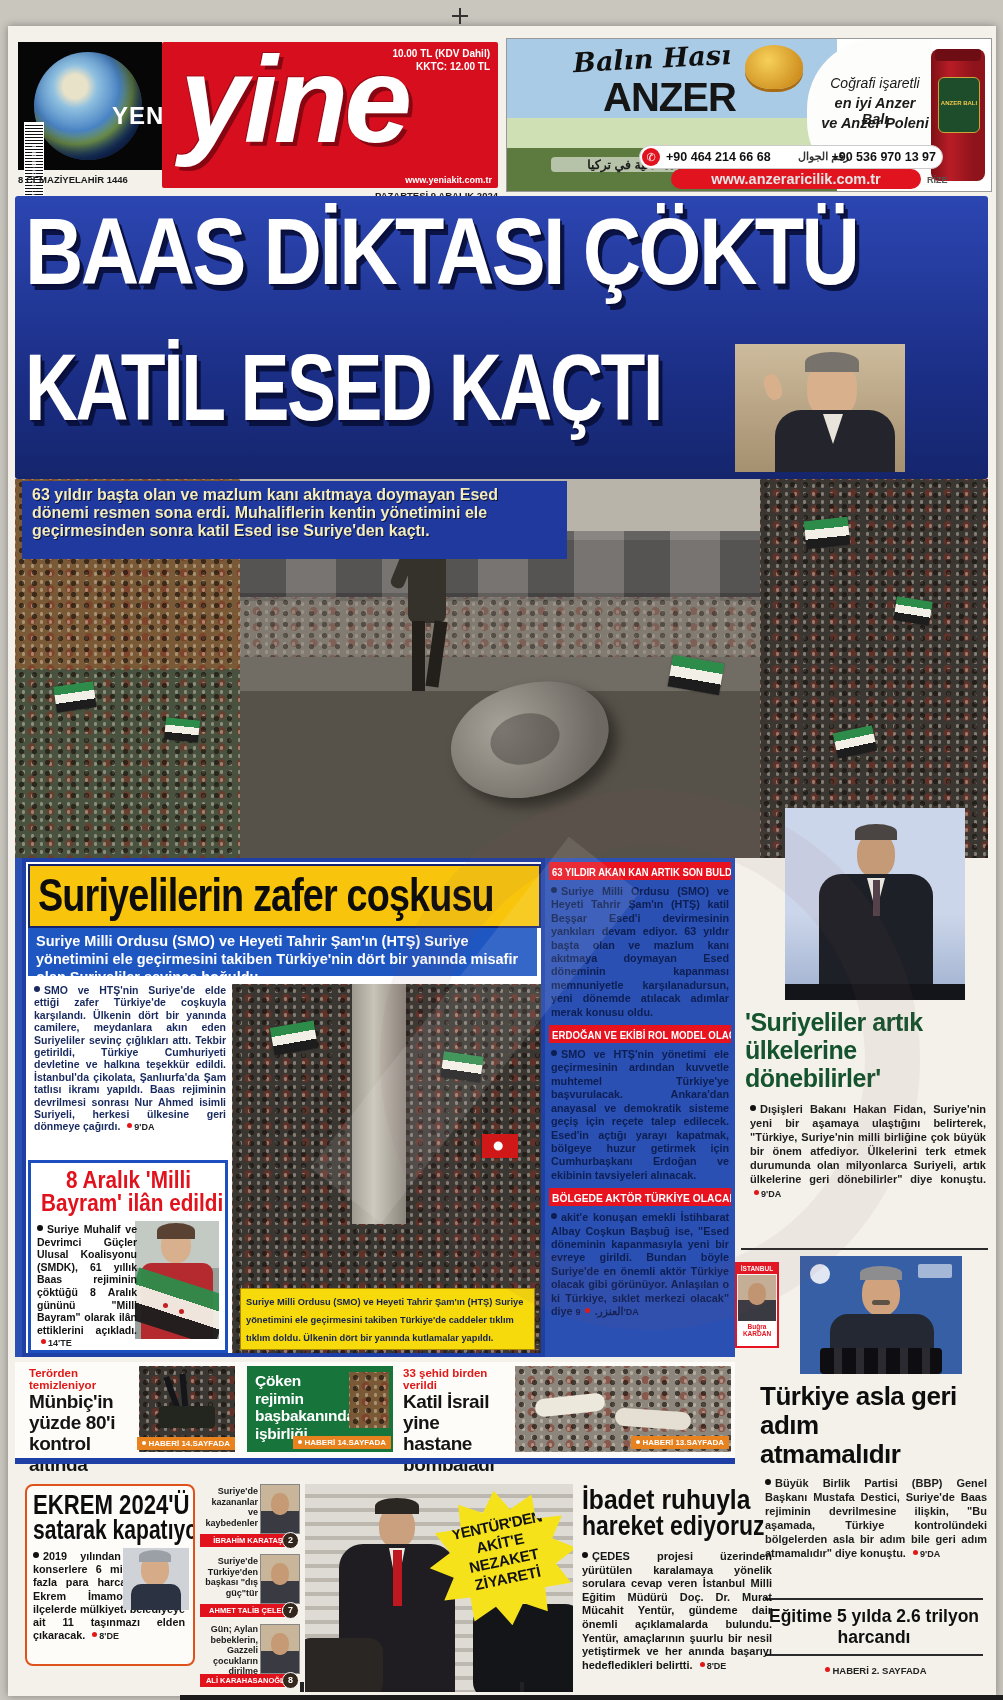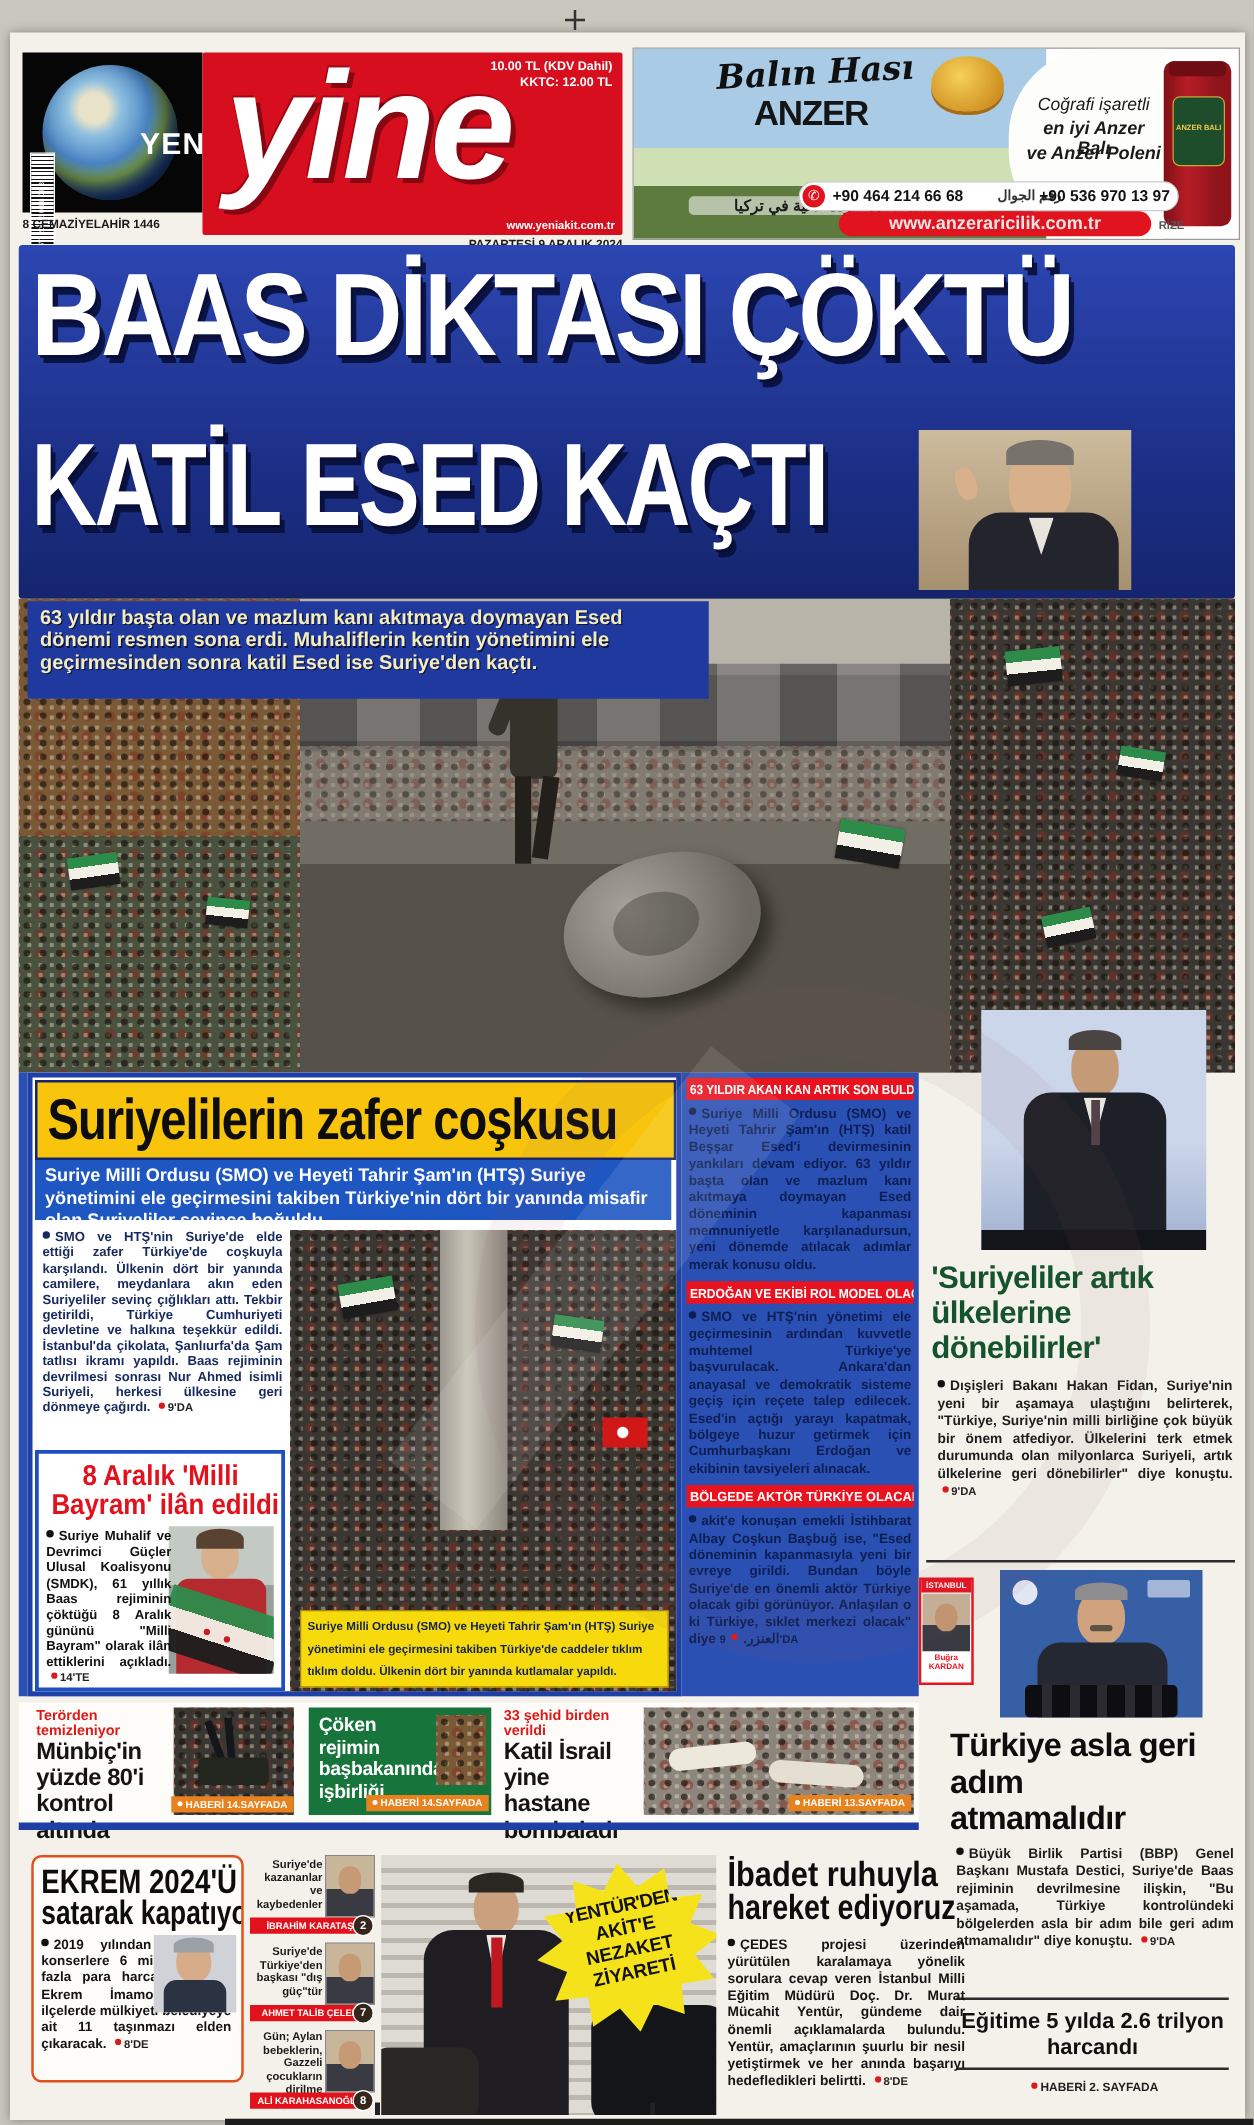--- a/index.html
+++ b/index.html
@@ -57,21 +57,21 @@
     <div class="abs" style="right:8px;top:19px;font-size:10px;color:#fff;font-weight:600;">KKTC: 12.00 TL</div>
     <div class="abs" style="right:6px;bottom:3px;font-size:9px;font-weight:800;color:#fff;">www.yeniakit.com.tr</div>
   </div>
   <div class="abs" style="left:18px;top:174px;font-size:9.5px;font-weight:800;color:#1a1a1a;">8 CEMAZİYELAHİR 1446</div>
   <div class="abs" style="left:352px;top:190px;width:146px;text-align:right;font-size:9.5px;font-weight:800;color:#1a1a1a;">PAZARTESİ 9 ARALIK 2024</div>
 
   <div class="abs" style="left:506px;top:38px;width:484px;height:152px;border:1px solid #999;background:#fff;overflow:hidden;">
     <div class="abs" style="left:0;top:0;width:330px;height:152px;background:linear-gradient(180deg,#a9cbe6 0 52%,#cfe0b4 52% 72%,#5d7b3f 72% 100%);"></div>
     <div class="abs" style="left:300px;top:0;width:125px;height:152px;background:#fdfdfb;border-radius:70px 0 0 70px;"></div>
     <div class="abs" style="left:66px;top:4px;font-family:'DejaVu Serif',serif;font-style:italic;font-weight:bold;font-size:27px;color:#101010;transform:rotate(-3deg);">Balın Hası</div>
-    <div class="abs" style="left:96px;top:36px;font-size:28px;font-weight:900;color:#151515;letter-spacing:-1px;">ANZER</div>
+    <div class="abs" style="left:96px;top:36px;font-size:40px;font-weight:900;color:#151515;letter-spacing:-1px;">ANZER</div>
     <div class="abs" style="left:238px;top:6px;width:58px;height:44px;border-radius:50% 50% 45% 45%;background:radial-gradient(circle at 40% 35%,#f6d05a,#ce8d1d 80%);box-shadow:0 3px 0 #a86c12;"></div>
     <div class="abs" style="left:44px;top:118px;width:240px;font-size:12.5px;font-weight:800;color:#1c1c1c;text-align:center;direction:rtl;background:rgba(255,255,255,.55);border-radius:4px;">عسل العنزر  جودة عالية في تركيا</div>
     <div class="abs" style="left:318px;top:36px;width:100px;text-align:center;font-size:14px;font-style:italic;color:#1a1a1a;">Coğrafi işaretli</div>
     <div class="abs" style="left:314px;top:56px;width:108px;text-align:center;font-size:14.5px;font-style:italic;font-weight:800;color:#1a1a1a;">en iyi Anzer Balı</div>
     <div class="abs" style="left:314px;top:76px;width:108px;text-align:center;font-size:14.5px;font-style:italic;font-weight:800;color:#1a1a1a;">ve Anzer Poleni</div>
     <div class="abs" style="left:424px;top:10px;width:54px;height:132px;background:linear-gradient(90deg,#7e1016,#b91d26 35%,#8e131b 80%);border-radius:8px;">
       <div class="abs" style="left:4px;top:0;width:46px;height:12px;background:#6e0d13;border-radius:4px;"></div>
       <div class="abs" style="left:7px;top:28px;width:40px;height:54px;background:#1e4d2b;border-radius:6px;border:1px solid #caa53a;">
         <div style="margin-top:22px;text-align:center;font-size:6px;font-weight:800;color:#f2c94c;">ANZER BALI</div>
       </div>

